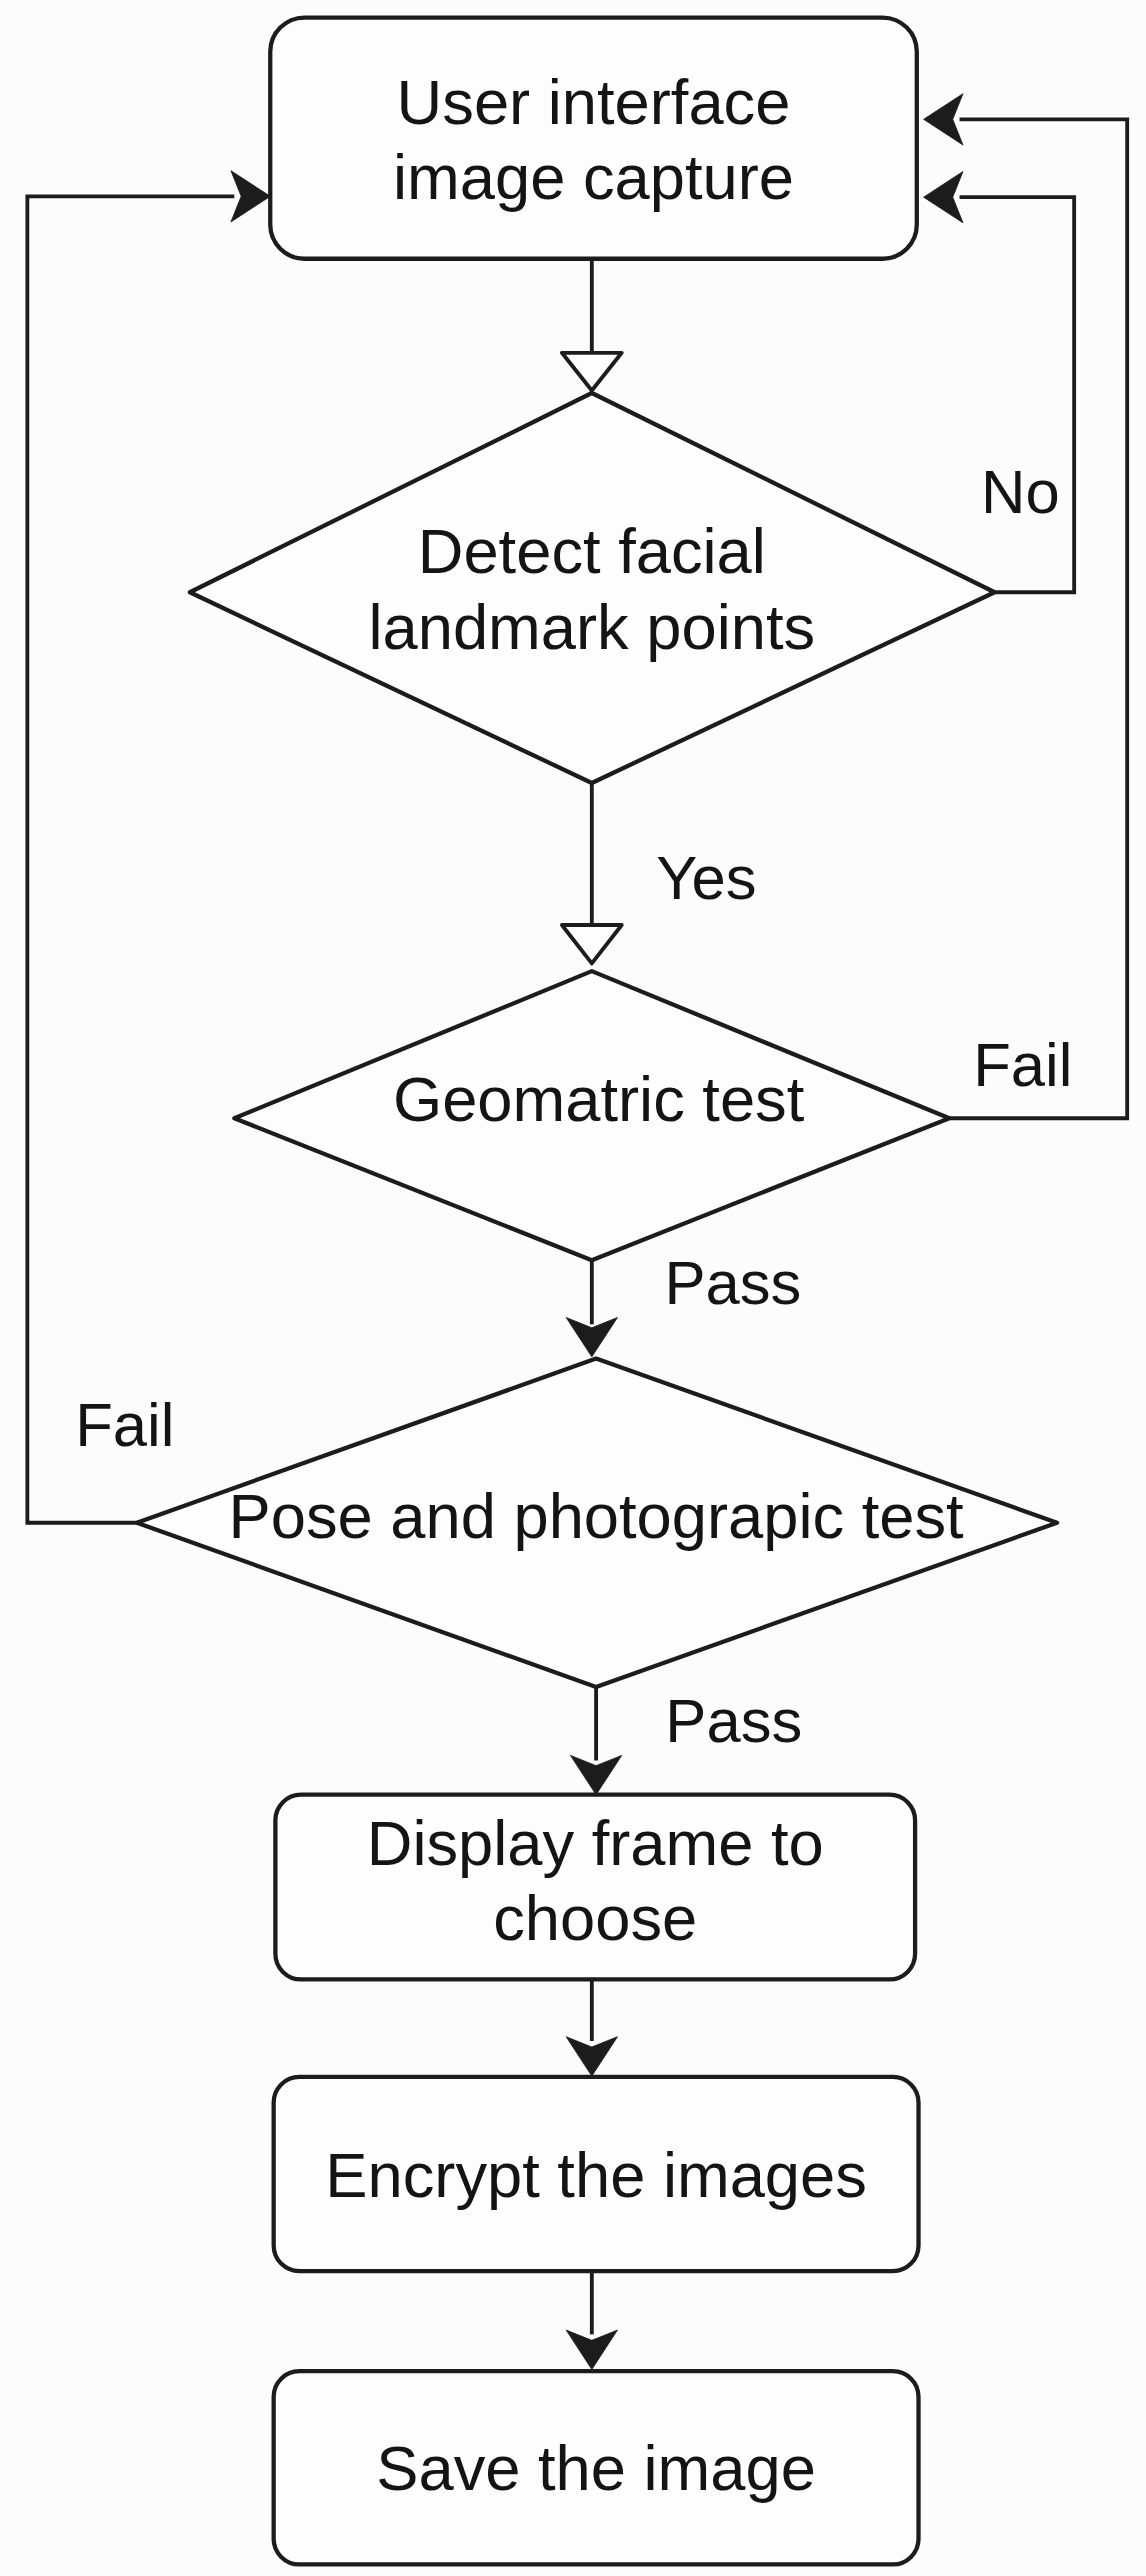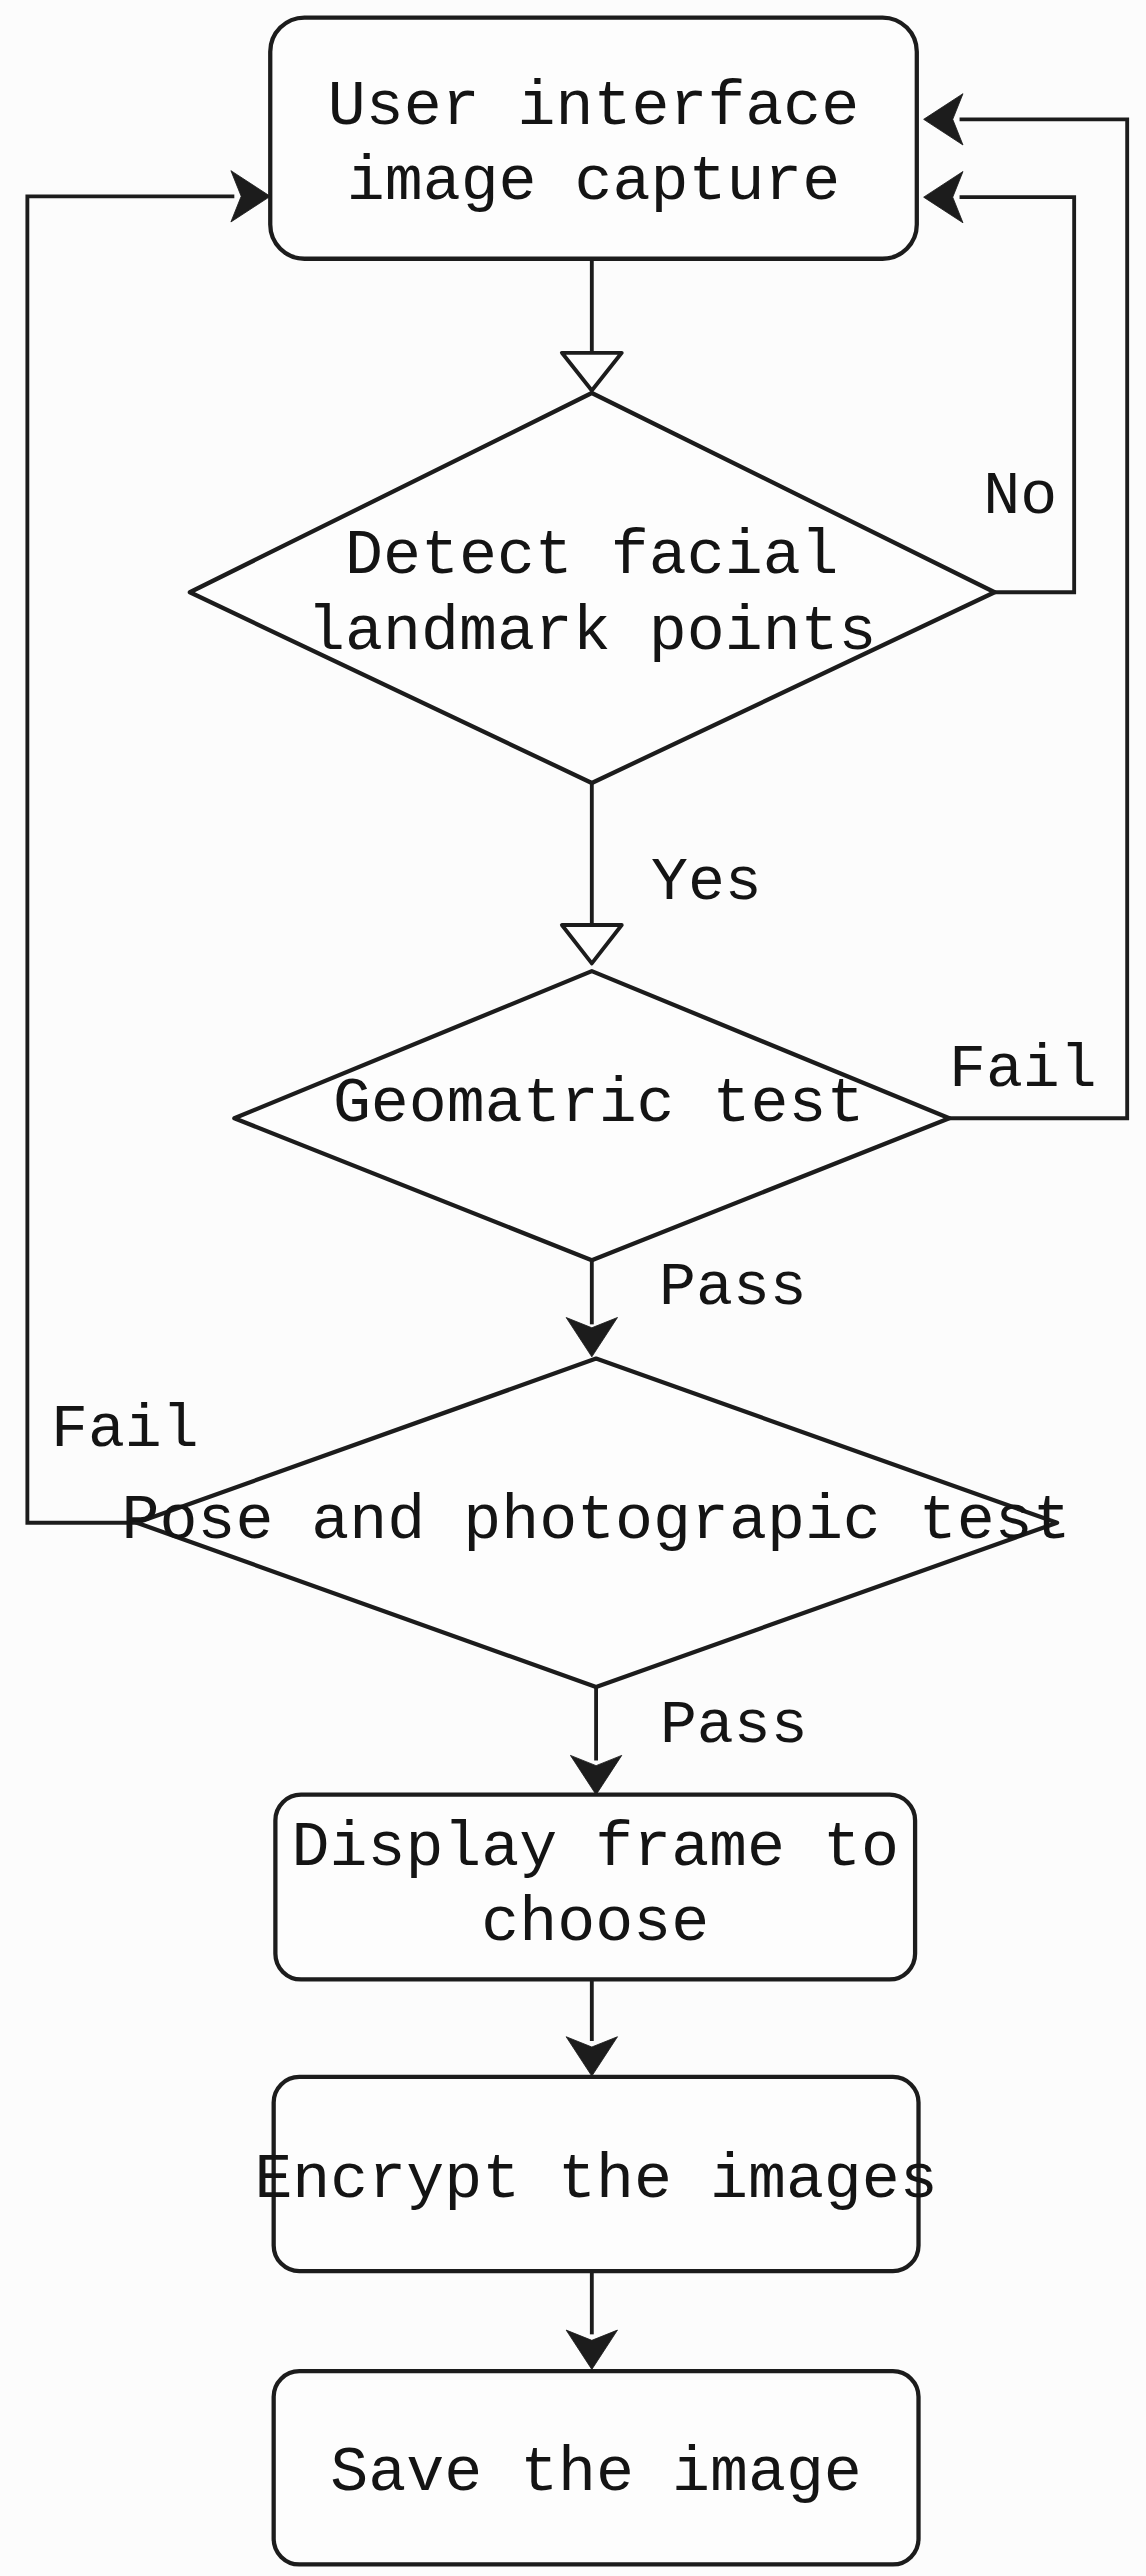--- a/index.html
+++ b/index.html
@@ -12,21 +12,20 @@
   html, body {
     background: var(--background);
     font-family: "Liberation Sans", "DejaVu Sans", sans-serif;
   }
   .canvas {
     position: relative;
     width: 1146px;
     height: 2576px;
     background: var(--background);
     overflow: hidden;
-    font-family: Liberation Mono, monospace;
   }
   svg.flowchart {
     position: absolute;
     left: 0; top: 0;
     filter: blur(0.6px);
   }
   .shape {
     fill: var(--shape_fill);
     stroke: var(--line);
     stroke-width: 5;

